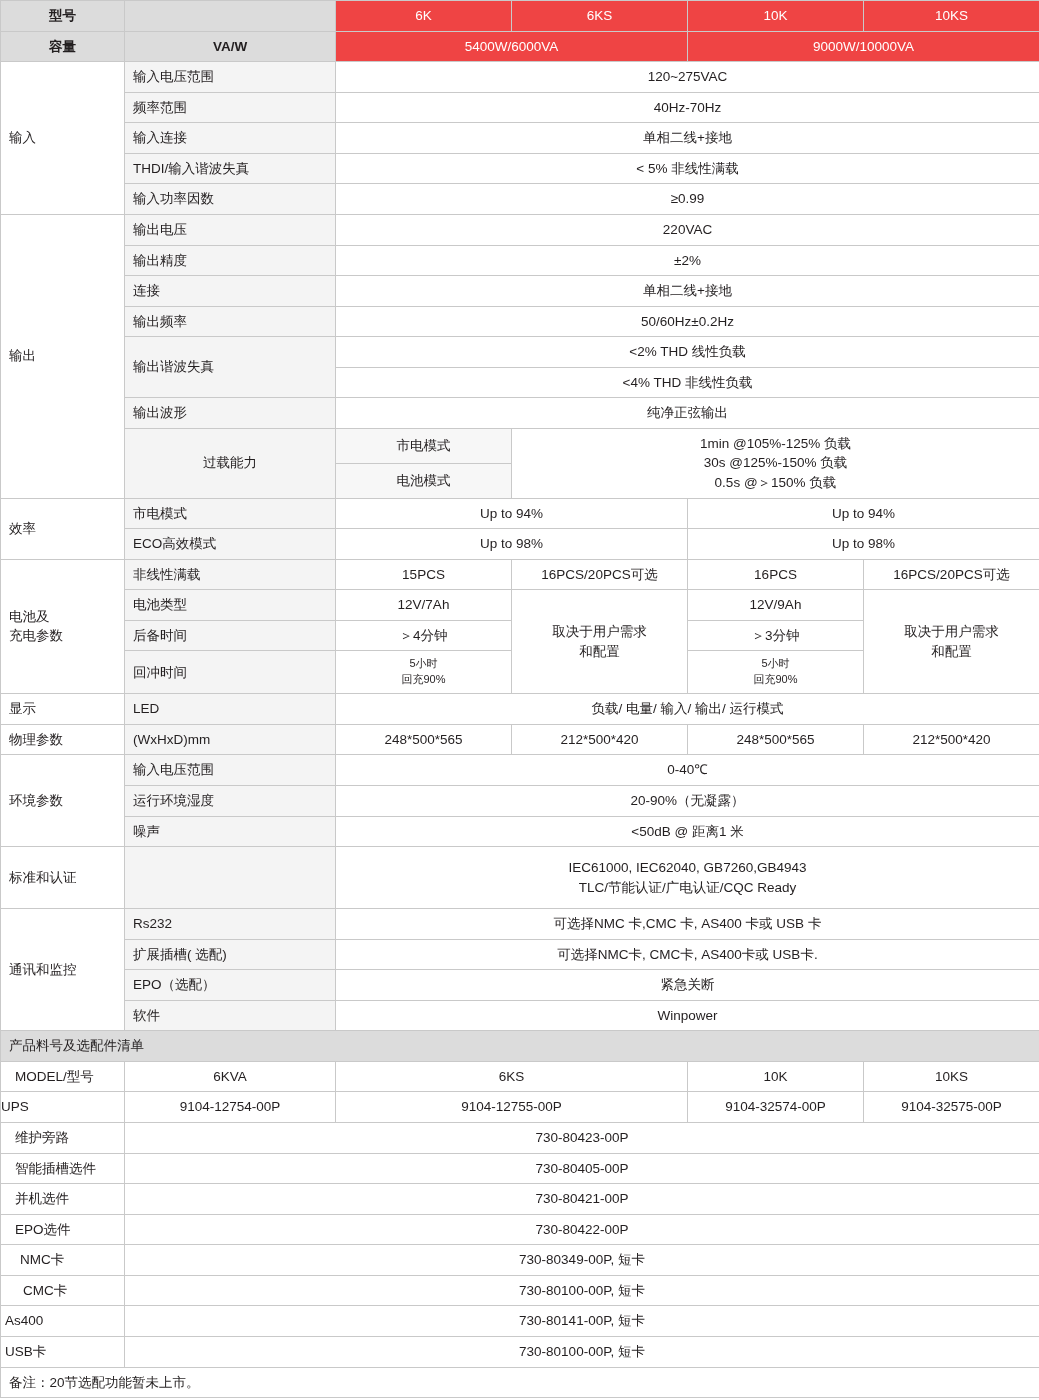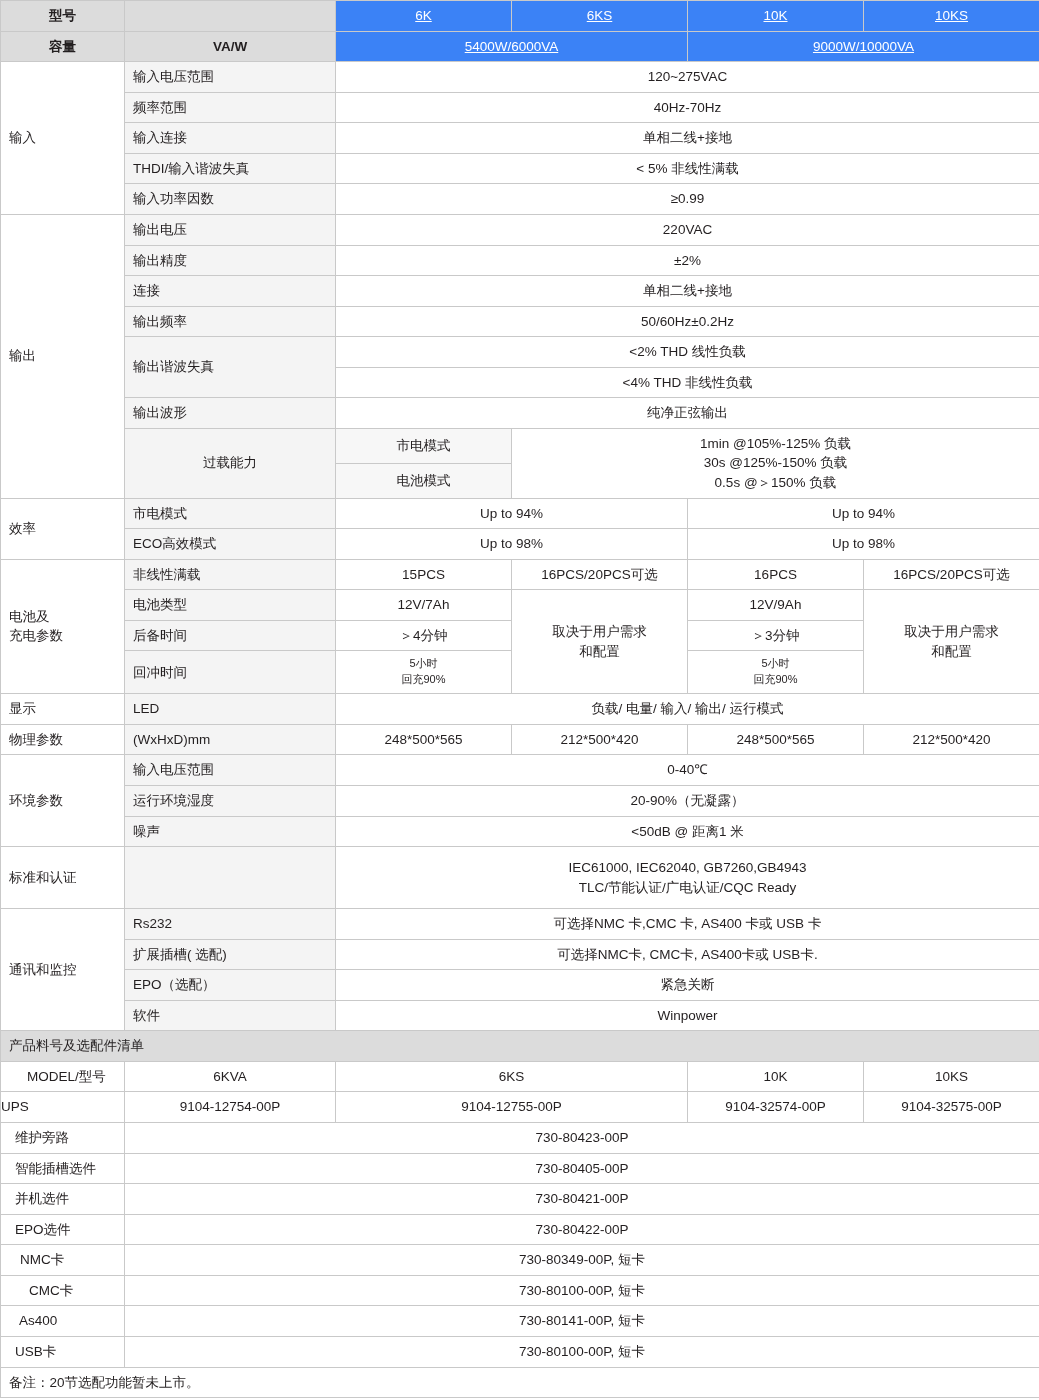--- a/index.html
+++ b/index.html
@@ -31,24 +31,23 @@
   col.c4 { width: 176px; }
   col.c5 { width: 176px; }
   col.c6 { width: 176px; }
 
   .hdr-grey {
     background: #dcdcdc;
     text-align: center;
     font-weight: bold;
   }
   .hdr-dark {
-    background: #3b82f6;
+    background: #ef4444;
     color: #ffffff;
     text-align: center;
-    text-decoration: underline;
   }
   .lbl-light {
     background: #f4f4f4;
   }
   .grp {
     background: #ffffff;
     text-align: left;
   }
   .ctr { text-align: center; }
   .left { text-align: left; }
@@ -251,21 +250,21 @@
     <tr>
       <td class="lbl-light">软件</td>
       <td class="ctr" colspan="4">Winpower</td>
     </tr>
 
     <tr>
       <td class="sect-title" colspan="6">产品料号及选配件清单</td>
     </tr>
 
     <tr>
-      <td class="left" style="padding-left:26px">MODEL/型号</td>
+      <td class="left" style="padding-left:14px">MODEL/型号</td>
       <td class="ctr">6KVA</td>
       <td class="ctr" colspan="2">6KS</td>
       <td class="ctr">10K</td>
       <td class="ctr">10KS</td>
     </tr>
     <tr>
       <td class="left" style="padding-left:0">UPS</td>
       <td class="ctr">9104-12754-00P</td>
       <td class="ctr" colspan="2">9104-12755-00P</td>
       <td class="ctr">9104-32574-00P</td>
@@ -286,29 +285,29 @@
     </tr>
     <tr>
       <td class="left" style="padding-left:14px">EPO选件</td>
       <td class="ctr" colspan="5">730-80422-00P</td>
     </tr>
     <tr>
       <td class="left" style="padding-left:19px">NMC卡</td>
       <td class="ctr" colspan="5">730-80349-00P, 短卡</td>
     </tr>
     <tr>
-      <td class="left" style="padding-left:28px">CMC卡</td>
+      <td class="left" style="padding-left:22px">CMC卡</td>
       <td class="ctr" colspan="5">730-80100-00P, 短卡</td>
     </tr>
     <tr>
-      <td class="left" style="padding-left:18px">As400</td>
+      <td class="left" style="padding-left:4px">As400</td>
       <td class="ctr" colspan="5">730-80141-00P, 短卡</td>
     </tr>
     <tr>
-      <td class="left" style="padding-left:14px">USB卡</td>
+      <td class="left" style="padding-left:4px">USB卡</td>
       <td class="ctr" colspan="5">730-80100-00P, 短卡</td>
     </tr>
 
     <tr>
       <td class="note" colspan="6">备注：20节选配功能暂未上市。</td>
     </tr>
   </tbody>
 </table>
 
 </body></html>

